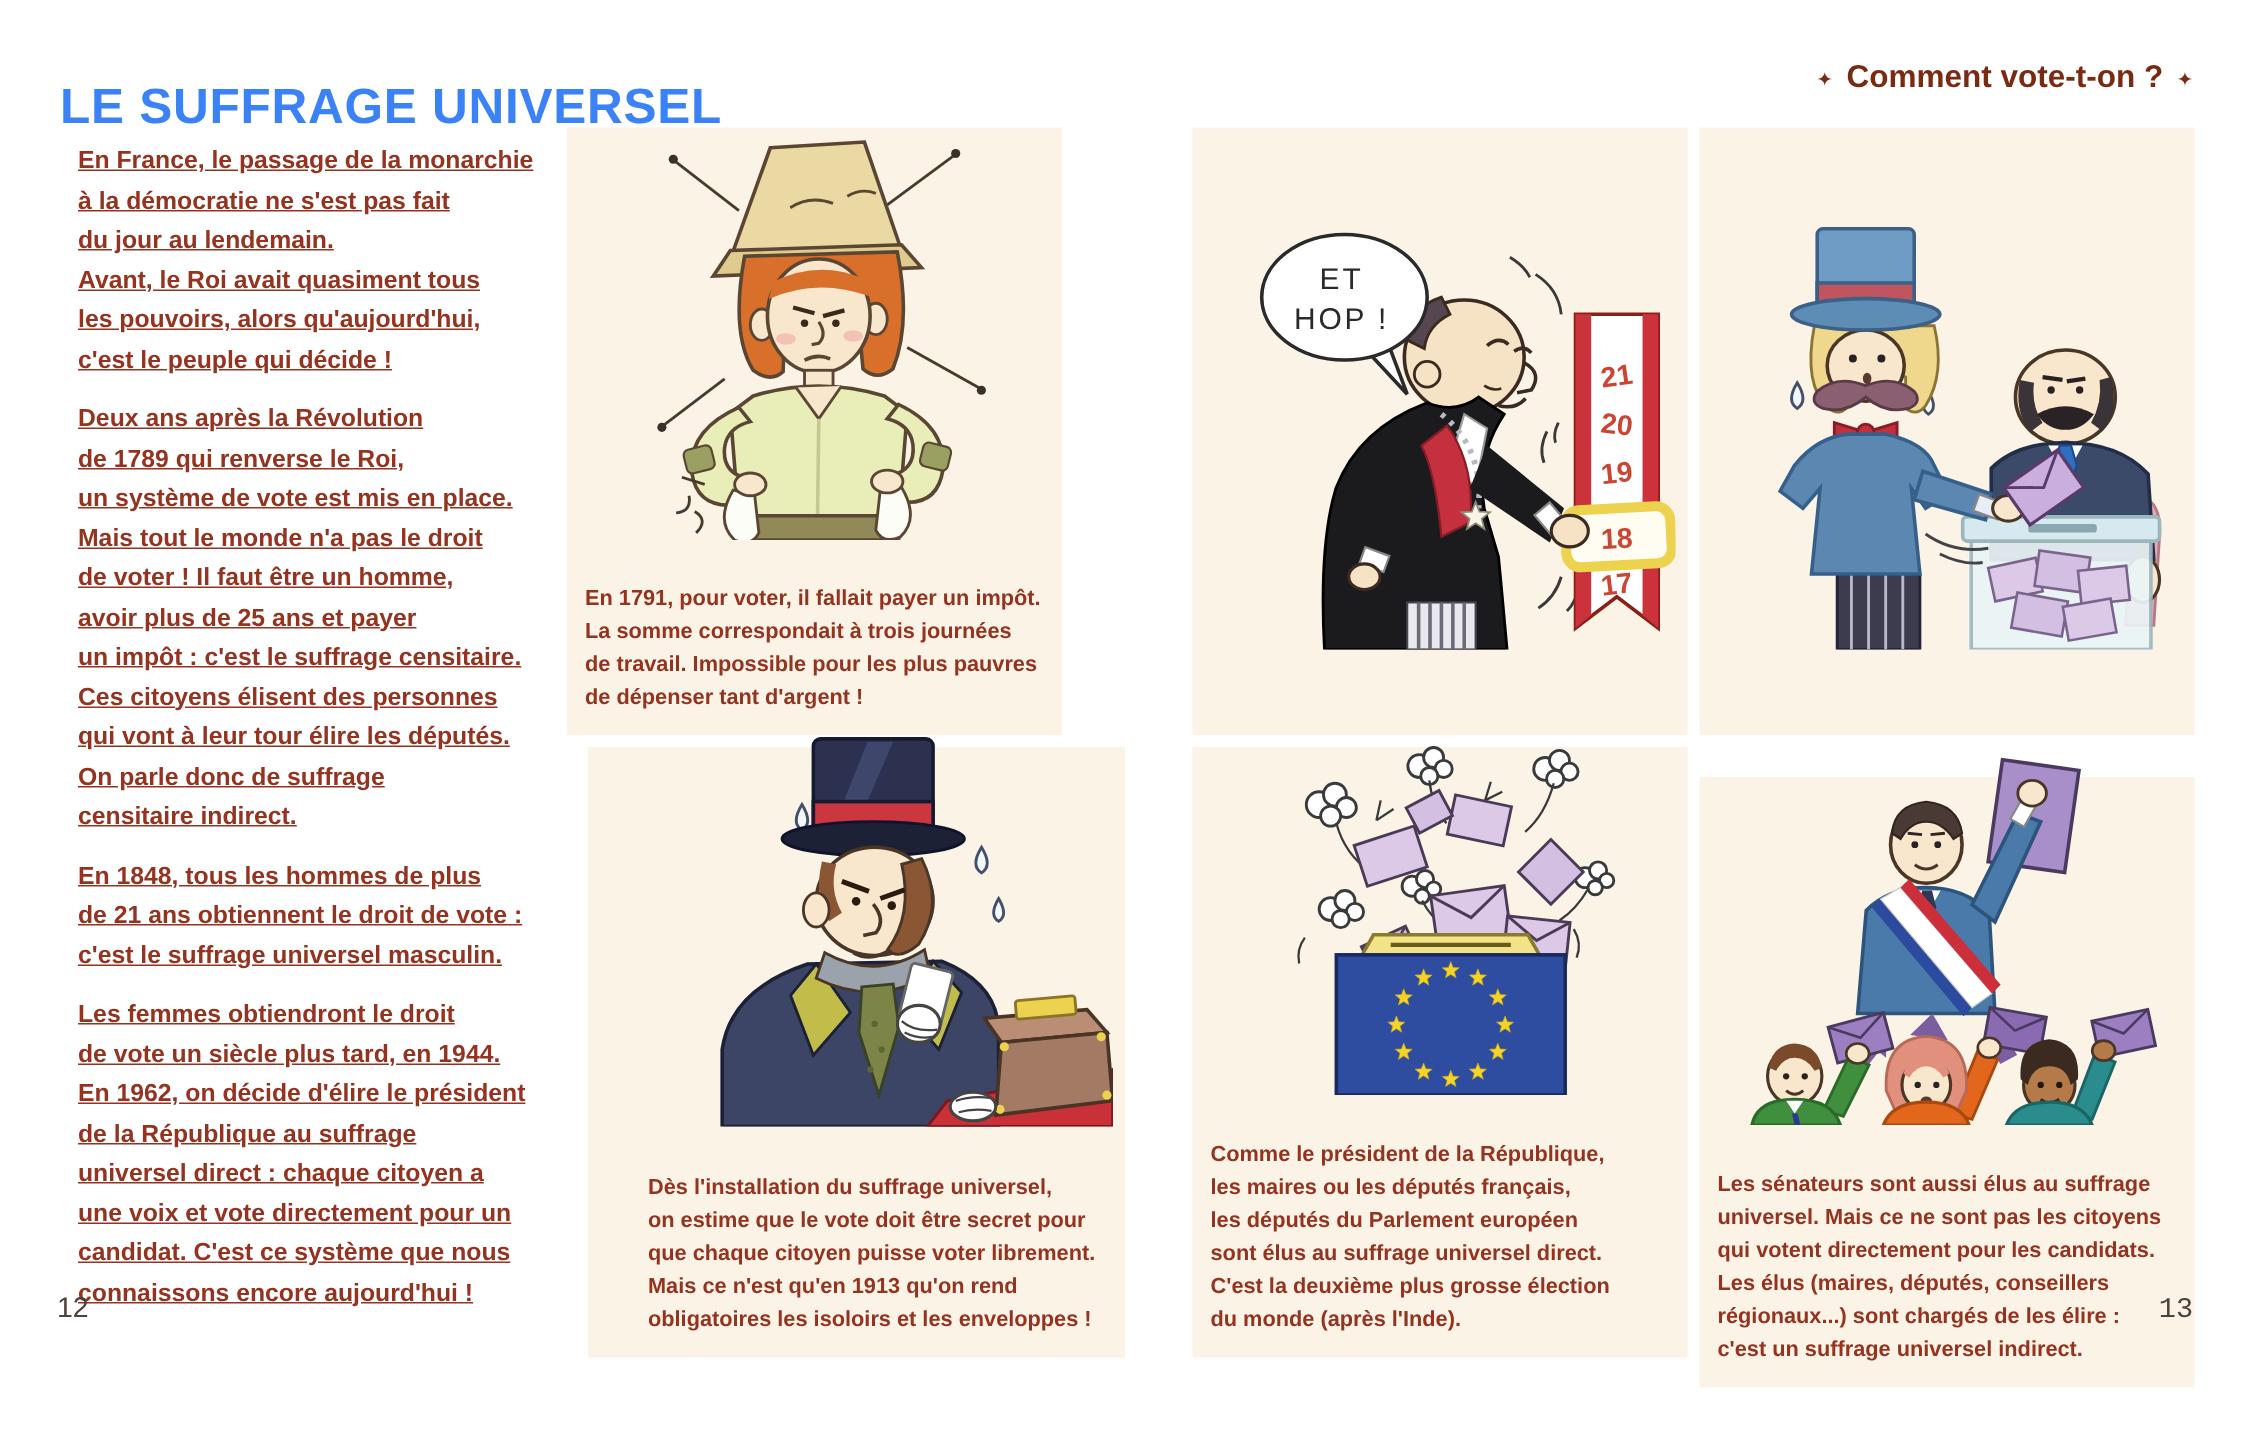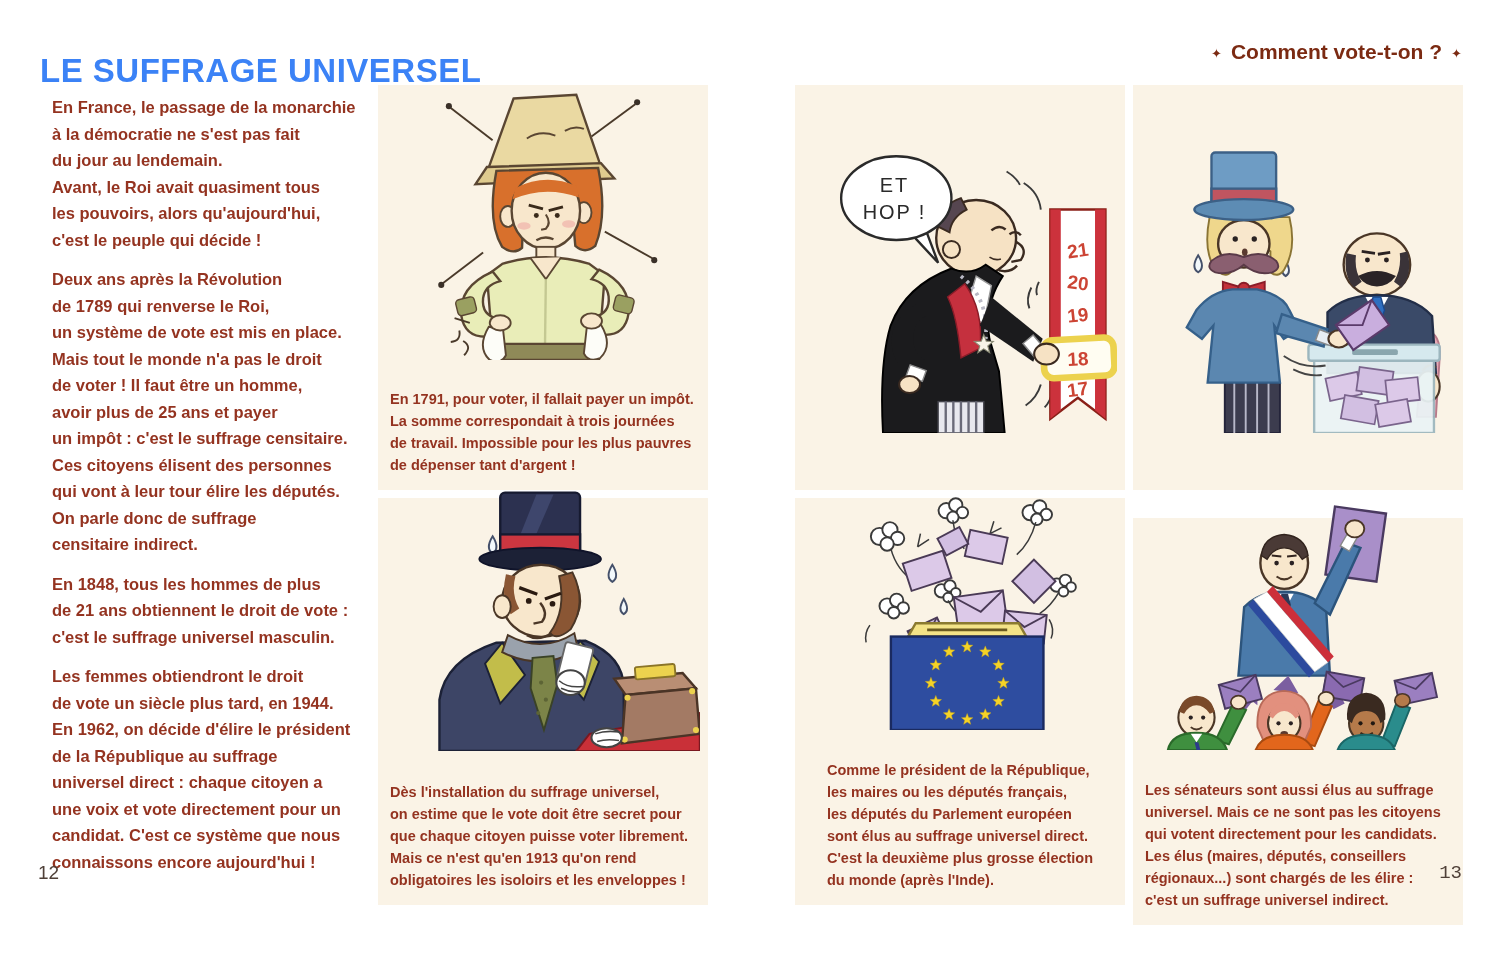--- a/index.html
+++ b/index.html
@@ -15,32 +15,32 @@
     color:#3b82f6;white-space:nowrap;
   }
   .header-right{
     position:absolute;right:38px;top:40px;
     font-size:21px;font-weight:bold;color:#7b2a12;
     display:flex;align-items:center;gap:9px;white-space:nowrap;
   }
   .header-right .decor{font-size:13px;position:relative;top:1px;}
   .intro-col{
     position:absolute;left:52px;top:94px;width:326px;
-    color:#943320;font-weight:bold;font-size:16.5px;line-height:26.5px;
+    color:#943320;font-weight:bold;font-size:16.5px;line-height:26.5px;text-decoration:underline;
   }
   .intro-col p{margin:0 0 13px 0;white-space:pre-line;}
   .panel{
     position:absolute;width:330px;background:#faf3e6;
     display:flex;flex-direction:column;
   }
   .p-l1{left:378px;top:85px;height:405px;}
-  .p-l2{left:378px;top:498px;height:407px;}
+  .p-l2{left:392px;top:498px;height:407px;padding-left:28px;}
   .p-r1{left:795px;top:85px;height:405px;}
   .p-r2{left:1133px;top:85px;height:405px;}
-  .p-r3{left:795px;top:498px;height:407px;align-items:center;}
+  .p-r3{left:795px;top:498px;height:407px;}
   .p-r4{left:1133px;top:518px;height:407px;}
   .illus{flex:1;min-height:0;display:flex;align-items:center;justify-content:center;}
   .caption{
     padding:0 12px 14px 12px;color:#943320;font-weight:bold;
     font-size:14.5px;line-height:22px;white-space:pre-line;margin-top:44px;
   }
   .svg-tall{height:290px;width:314px;}
   .svg-mid{height:266px;width:314px;}
   .svg-short{height:246px;width:315px;}
   .page-num{

